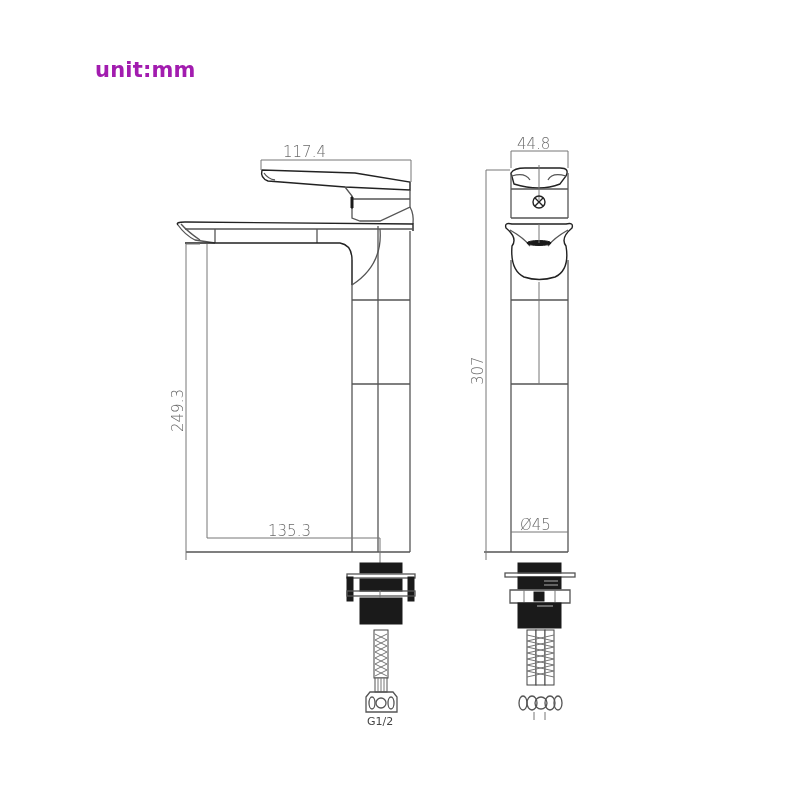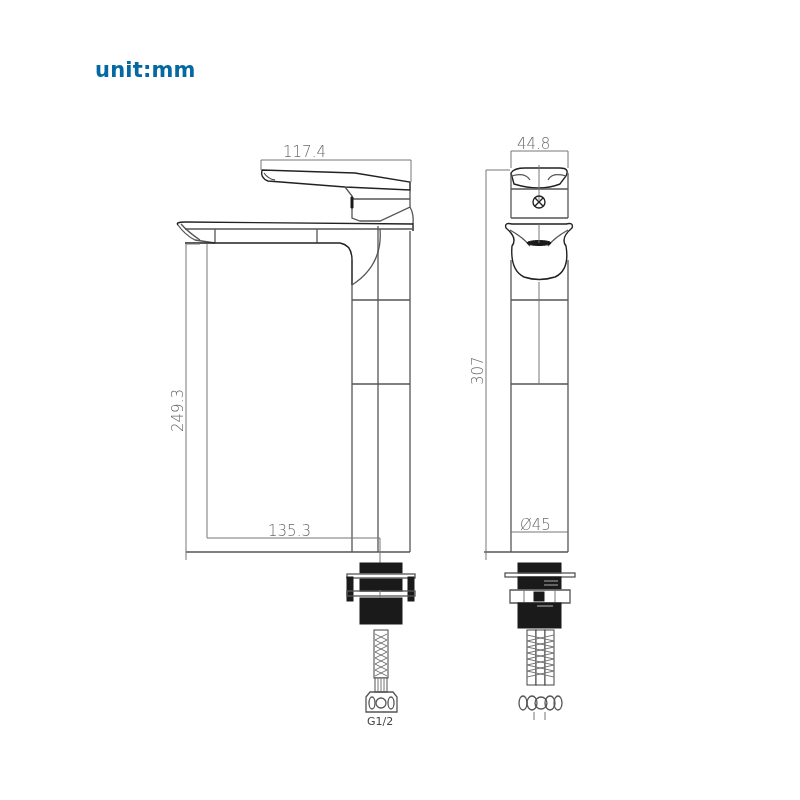--- a/index.html
+++ b/index.html
@@ -1,17 +1,17 @@
 <!DOCTYPE html>
 <html><head>
 <meta charset="utf-8">
 <style>
   html, body { margin: 0; padding: 0; background: #ffffff; }
   body { width: 800px; height: 800px; position: relative; overflow: hidden; font-family: "DejaVu Sans", sans-serif; }
-  #unit-label { position: absolute; left: 95px; top: 58px; font-size: 21px; font-weight: bold; color: #0369a1; letter-spacing: 0.2px; font-family: "DejaVu Sans", sans-serif; }
+  #unit-label { position: absolute; left: 95px; top: 58px; font-size: 21px; font-weight: bold; color: #a21caf; letter-spacing: 0.2px; font-family: "DejaVu Sans", sans-serif; }
   svg#drawing { position: absolute; left: 0; top: 0; }
   .ln { stroke: #555555; stroke-width: 1.3; fill: none; }
   .thin { stroke: #777777; stroke-width: 1; fill: none; }
   .dk { stroke: #222222; stroke-width: 1.4; fill: none; }
   .blk { fill: #1a1a1a; stroke: #1a1a1a; stroke-width: 1; }
   .dimtxt { font-family: "DejaVu Sans", sans-serif; font-size: 15px; fill: #6a6a6a; font-weight: 300; }
   .smtxt { font-family: "DejaVu Sans", sans-serif; font-size: 11px; fill: #444444; }
 </style>
 </head>
 <body>

